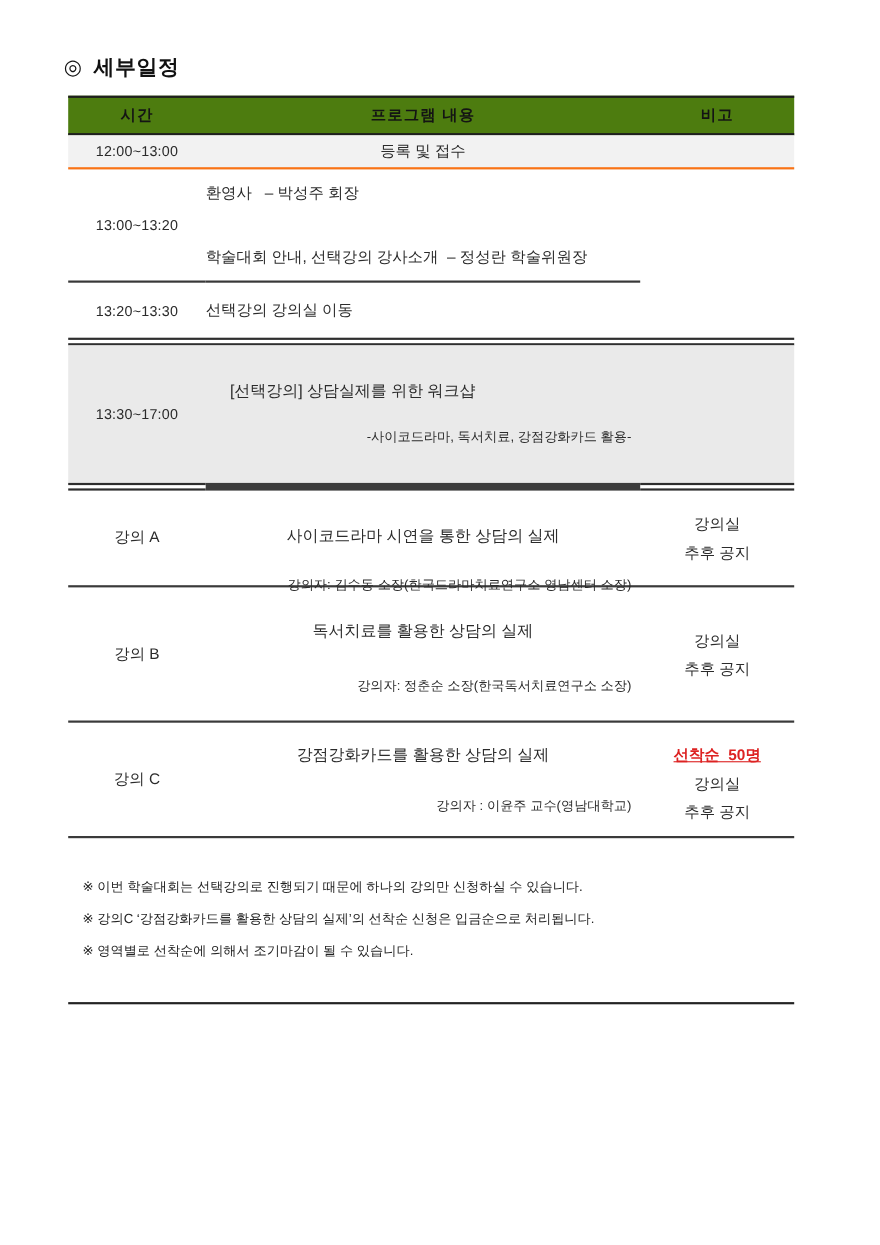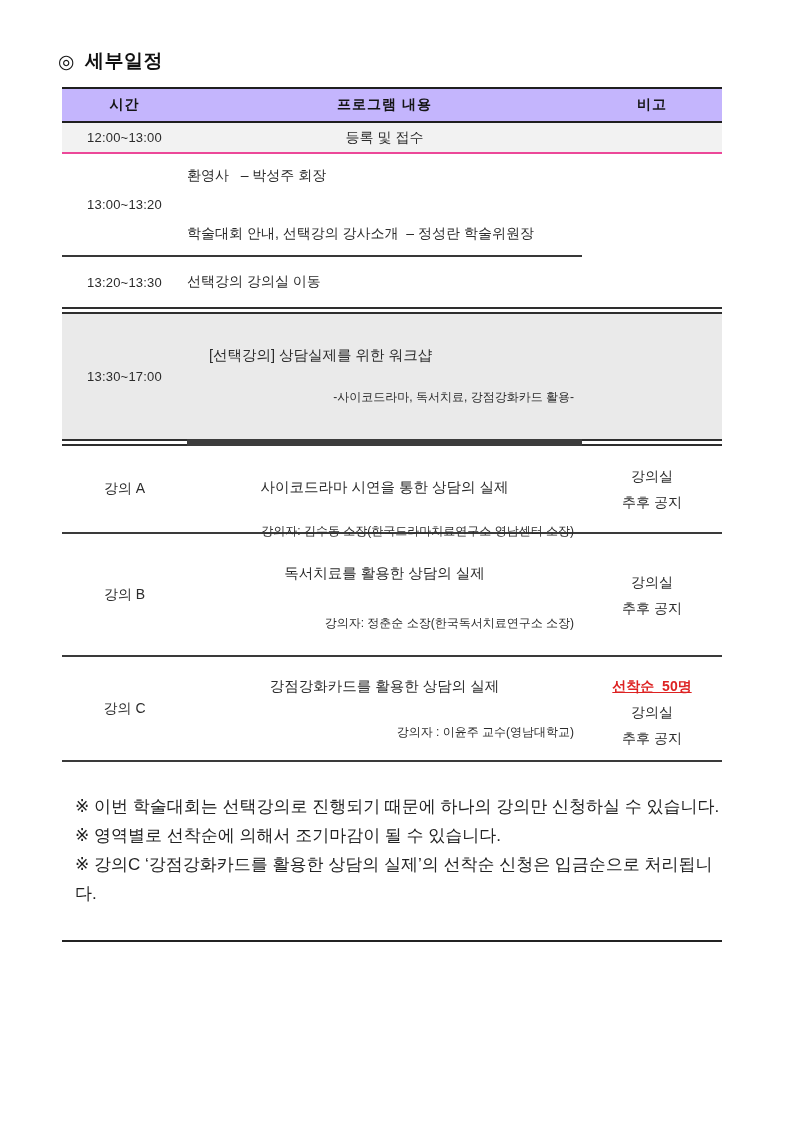--- a/index.html
+++ b/index.html
@@ -23,34 +23,34 @@
   }
 
   .tbl { width: 660px; margin: 13px 0 0 62px; }
   .row { display: flex; box-sizing: border-box; }
   .c1 { width: 125px; box-sizing: border-box; flex: none; }
   .c2 { width: 395px; box-sizing: border-box; flex: none; }
   .c3 { width: 140px; box-sizing: border-box; flex: none; }
 
   
   .head {
-    background: #c4b5fd;
+    background: #4d7c0f;
     border-top: 2px solid #1f1f1f;
     border-bottom: 2px solid #1f1f1f;
     height: 36px;
     align-items: center;
   }
   .hcell { text-align: center; font-weight: bold; font-size: 14px; color: #141414; letter-spacing: 1px; }
 
   
   .r-reg {
     background: #f2f2f2;
     height: 31px;
     align-items: center;
-    border-bottom: 2px solid #ec4899;
+    border-bottom: 2px solid #f97316;
   }
 
   .time { text-align: center; font-size: 13px; color: #2b2b2b; letter-spacing: 0.2px; }
   .center { text-align: center; font-size: 14px; }
   .leftcell { text-align: left; font-size: 14px; }
 
   
   .r-welcome { height: 103px; }
   .r-welcome .c1 { display: flex; align-items: center; justify-content: center; border-bottom: 2px solid #383838; }
   .r-welcome .c2 { border-bottom: 2px solid #383838; display: flex; flex-direction: column; justify-content: center; gap: 40px; }
@@ -95,21 +95,21 @@
   .hl {
     color: #dd2222;
     font-weight: bold;
     text-decoration: underline;
     white-space: pre-wrap;
     font-size: 14px;
   }
 
   
   .notes { padding: 30px 0 0 13px; }
-  .note-line { font-size: 17px; line-height: 29px; color: #222; white-space: pre-wrap; }
+  .note-line { font-size: 12px; line-height: 29px; color: #222; white-space: pre-wrap; }
   .bottom-rule { border-top: 2px solid #232323; margin-top: 32px; }
 </style>
 </head>
 <body>
 
 <div class="doc-title">
   <span>◎</span>
   <span>세부일정</span>
 </div>
 
@@ -191,19 +191,19 @@
     </div>
     <div class="c3 notecell">
       <div class="hl">선착순  50명</div>
       <div>강의실</div>
       <div>추후 공지</div>
     </div>
   </div>
 
   <div class="notes">
     <div class="note-line">※ 이번 학술대회는 선택강의로 진행되기 때문에 하나의 강의만 신청하실 수 있습니다.</div>
+    <div class="note-line">※ 강의C ‘강점강화카드를 활용한 상담의 실제’의 선착순 신청은 입금순으로 처리됩니다.</div>
     <div class="note-line">※ 영역별로 선착순에 의해서 조기마감이 될 수 있습니다.</div>
-    <div class="note-line">※ 강의C ‘강점강화카드를 활용한 상담의 실제’의 선착순 신청은 입금순으로 처리됩니다.</div>
   </div>
 
   <div class="bottom-rule"></div>
 
 </div>
 
 </body></html>

